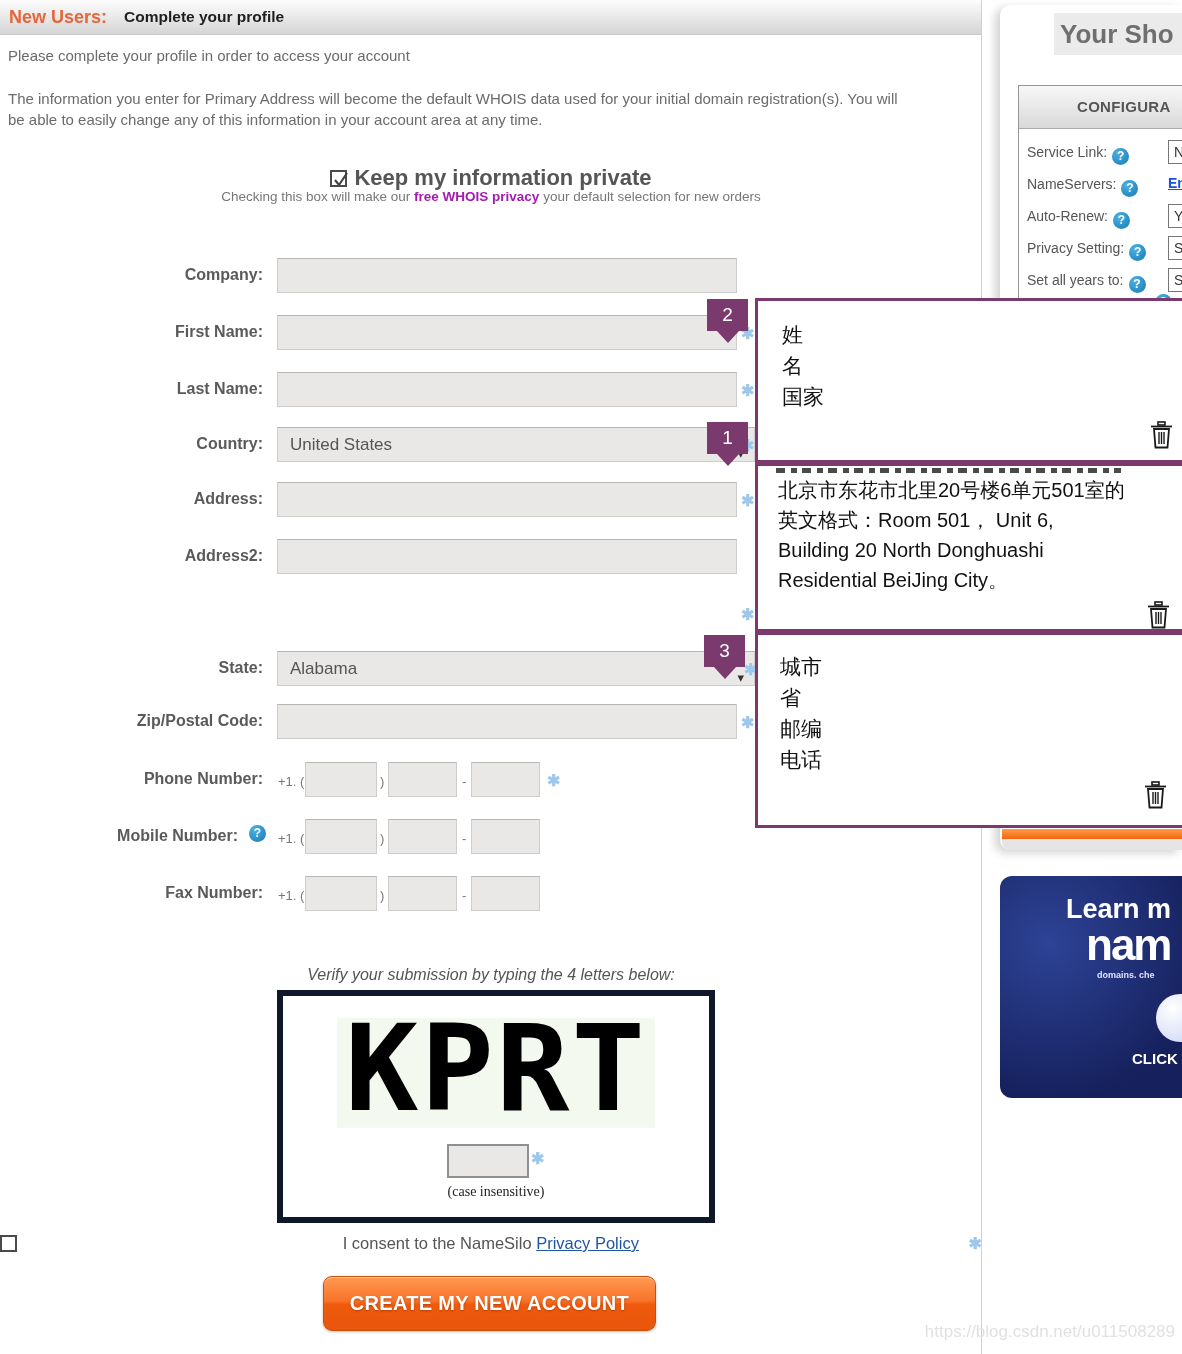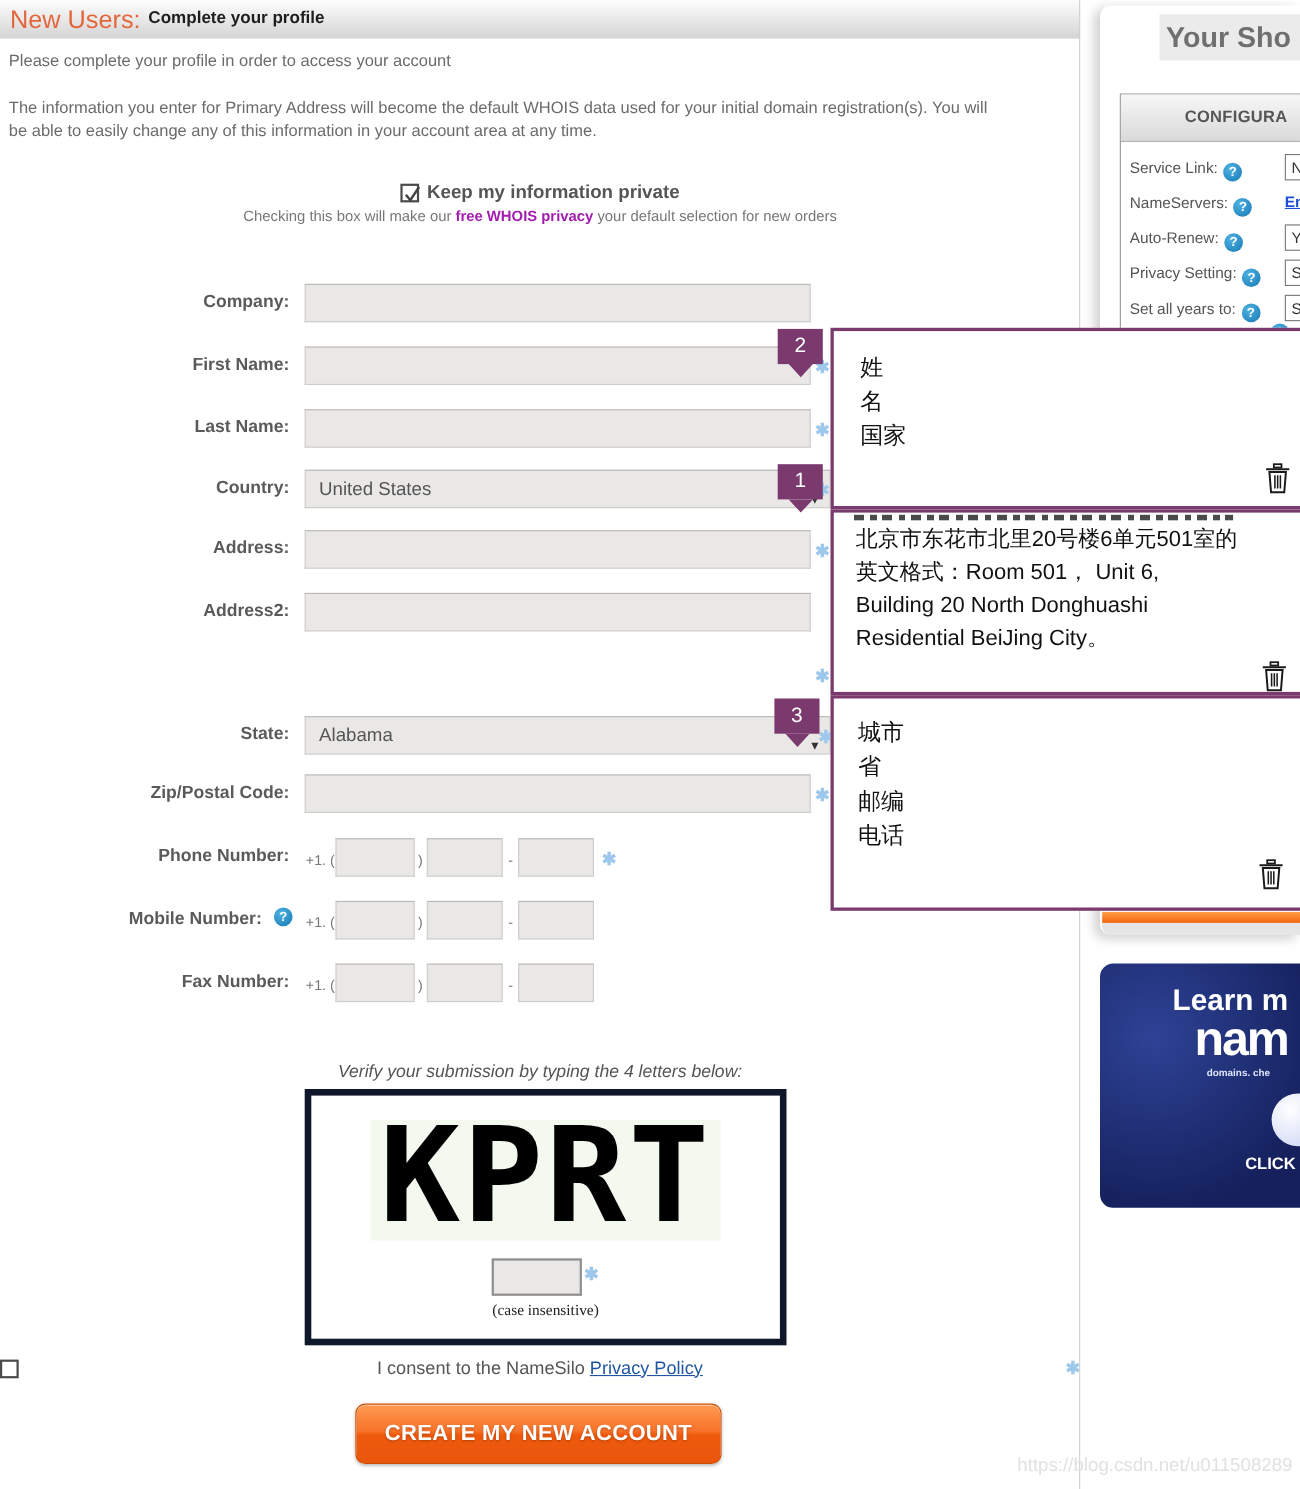--- a/index.html
+++ b/index.html
@@ -4,31 +4,31 @@
 <style>
   html,body{margin:0;padding:0;background:#fff;}
   #root{position:relative;width:1182px;height:1354px;background:#fff;overflow:hidden;
         font-family:"Liberation Sans",sans-serif;color:#555;}
   .abs{position:absolute;}
 
   
   .hdr{left:0;top:0;width:982px;height:35px;box-sizing:border-box;
        background:linear-gradient(#fdfdfd,#d5d5d5);border-bottom:1px solid #c9c9c9;
        display:flex;align-items:center;padding-left:9px;}
-  .hdr-hl{color:#e4673c;font-weight:normal;font-size:23px;margin-right:7px;}
+  .hdr-hl{color:#e4673c;font-weight:bold;font-size:18px;margin-right:17px;}
   .hdr-t{color:#1e1e1e;font-weight:bold;font-size:15.5px;}
 
   .intro1{left:8px;top:47px;font-size:15px;color:#6b6b6b;}
   .intro2{left:8px;top:88px;width:900px;font-size:15px;line-height:21px;color:#6b6b6b;}
 
   
   .keeprow{left:0;top:165px;width:982px;display:flex;justify-content:center;align-items:center;}
   .cb{width:17px;height:17px;border:2px solid #4a4a4a;background:#fff;box-sizing:border-box;}
   .cb.big{margin-right:7px;}
-  .keeplbl{font-weight:bold;font-size:17px;color:#555;}
+  .keeplbl{font-weight:bold;font-size:22px;color:#555;}
   .keepnote{left:0;top:189px;width:982px;text-align:center;font-size:13.5px;color:#777;}
   .orange{color:#a21caf;font-weight:bold;}
 
   
   .frow{position:absolute;left:0;width:982px;height:37px;}
   .flabel{position:absolute;left:0;top:8px;width:263px;text-align:right;
           font-weight:bold;font-size:16px;color:#5a5a5a;}
   .fbox{position:absolute;left:277px;top:0;width:458px;height:33px;background:#e9e8e6;
         border:1px solid #cfcdc9;border-top-color:#b9b7b3;box-sizing:content-box;
         font-family:"Liberation Sans",sans-serif;font-size:16px;color:#555;padding:0 10px;}

